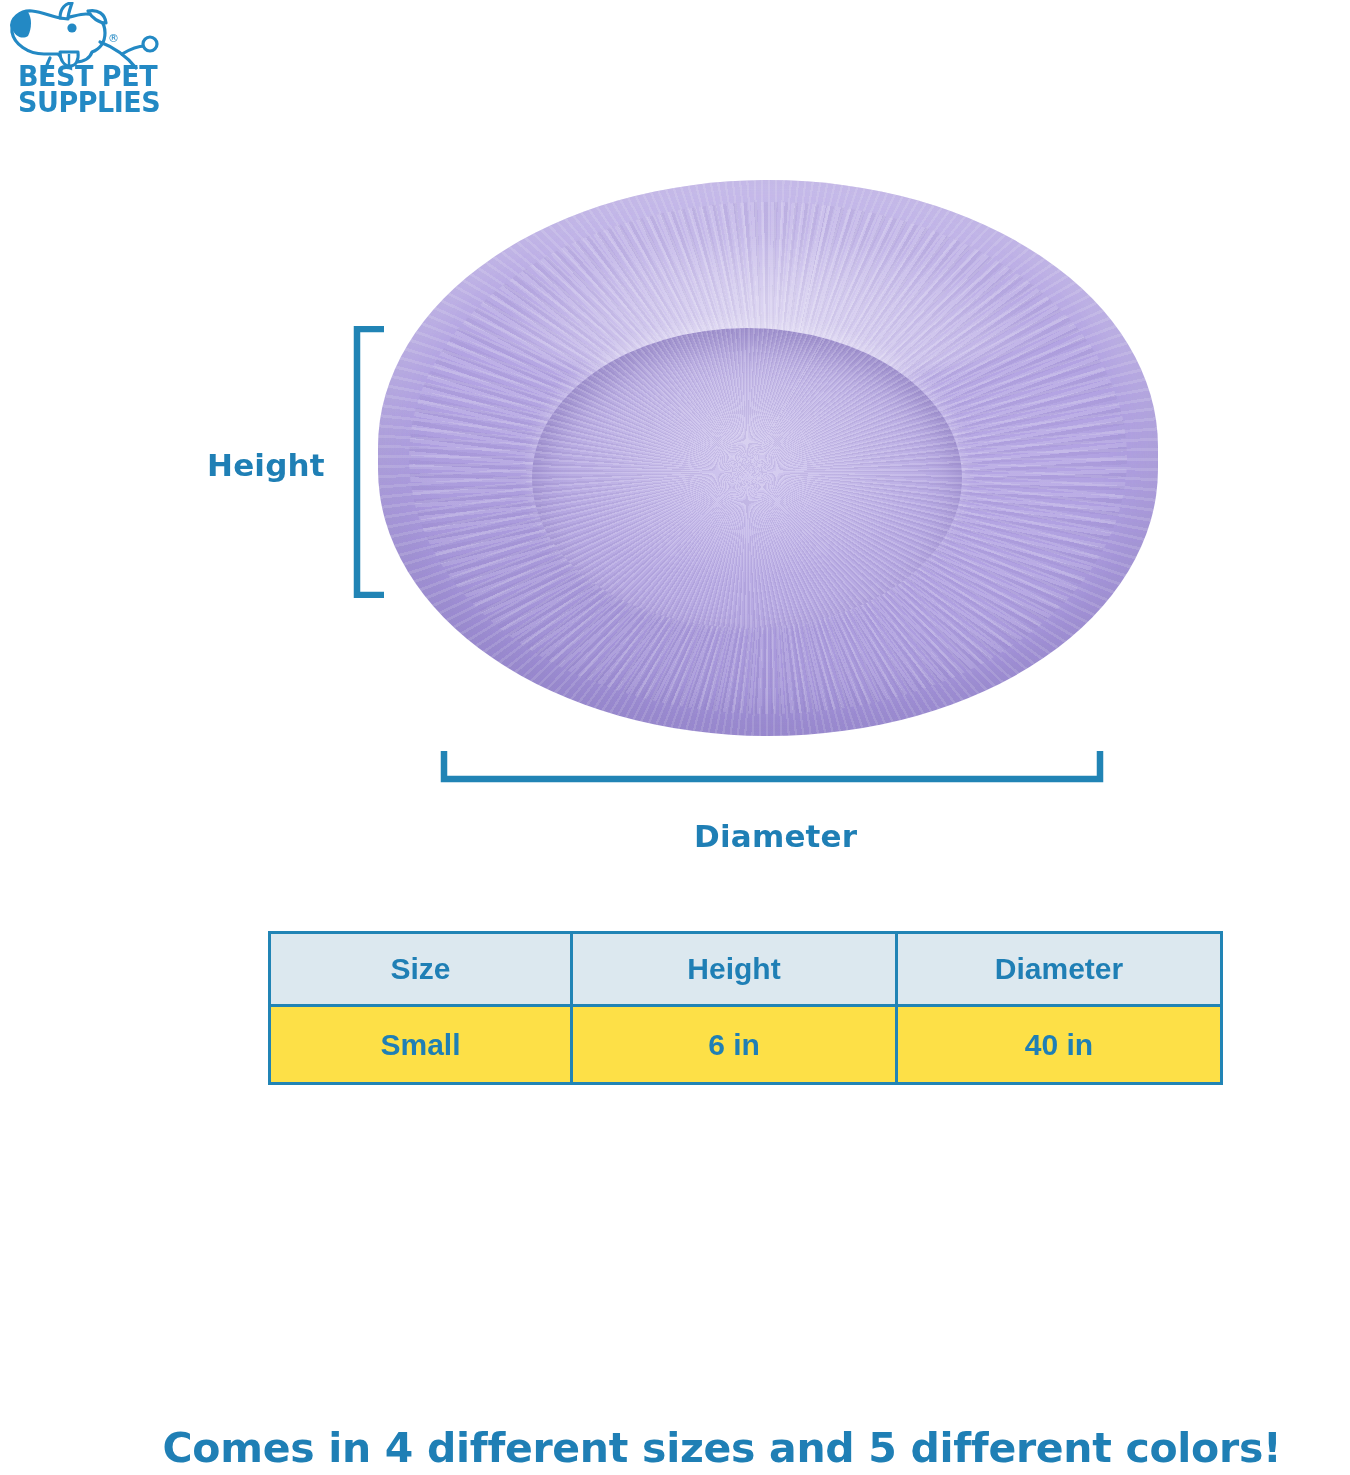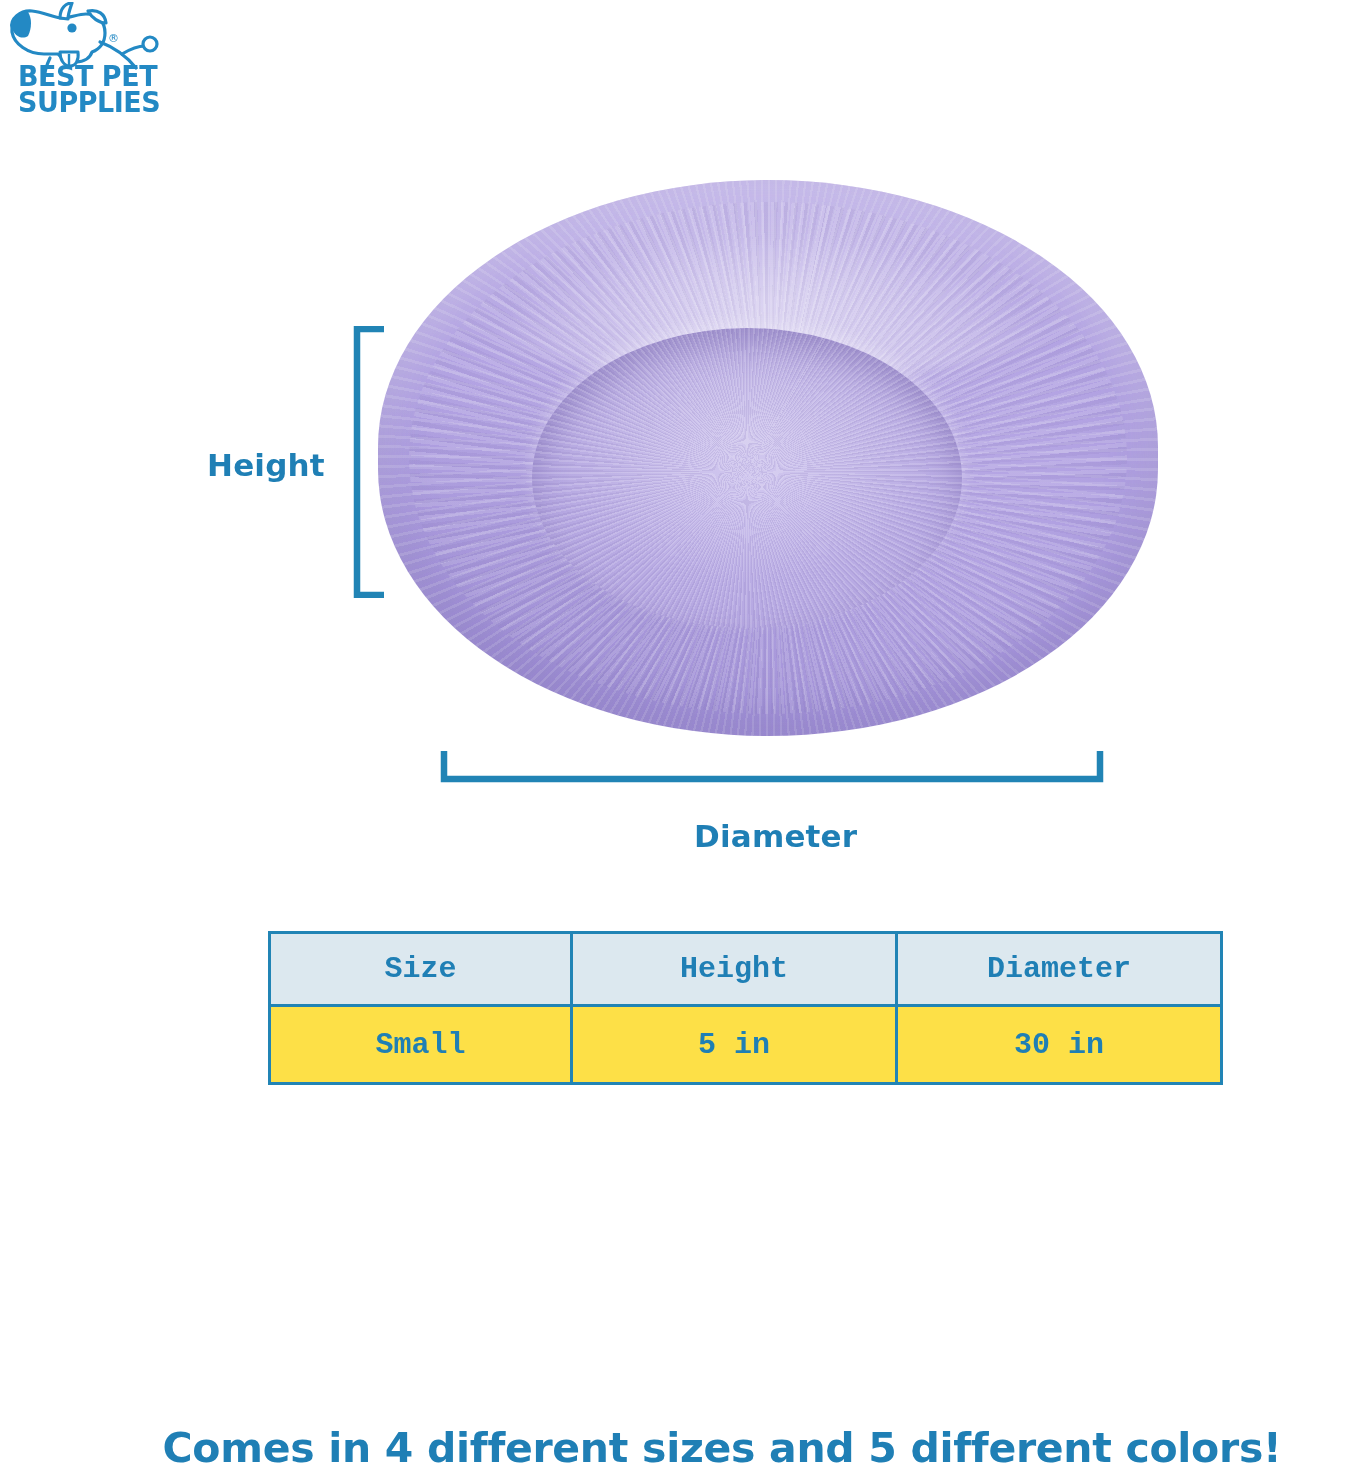--- a/index.html
+++ b/index.html
@@ -158,21 +158,21 @@
     position: absolute;
     left: 268px;
     top: 931px;
     width: 952px;
     border-collapse: collapse;
     table-layout: fixed;
   }
   #size-table th, #size-table td {
     border: 3px solid #2184b5;
     text-align: center;
-    font-family: Liberation Mono, monospace;
+    font-family: Liberation Sans, sans-serif;
     font-weight: bold;
     color: #1f7fb5;
   }
   #size-table th {
     background: #dce8ef;
     height: 68px;
     font-size: 30px;
   }
   #size-table td {
     background: #fde047;
@@ -267,19 +267,19 @@
   <thead>
     <tr>
       <th>Size</th>
       <th>Height</th>
       <th>Diameter</th>
     </tr>
   </thead>
   <tbody>
     <tr>
       <td>Small</td>
-      <td>5 in</td>
-      <td>30 in</td>
+      <td>6 in</td>
+      <td>40 in</td>
     </tr>
   </tbody>
 </table>
 
 <div id="footer-caption">Comes in 4 different sizes and 5 different colors!</div>
 
 </body></html>

